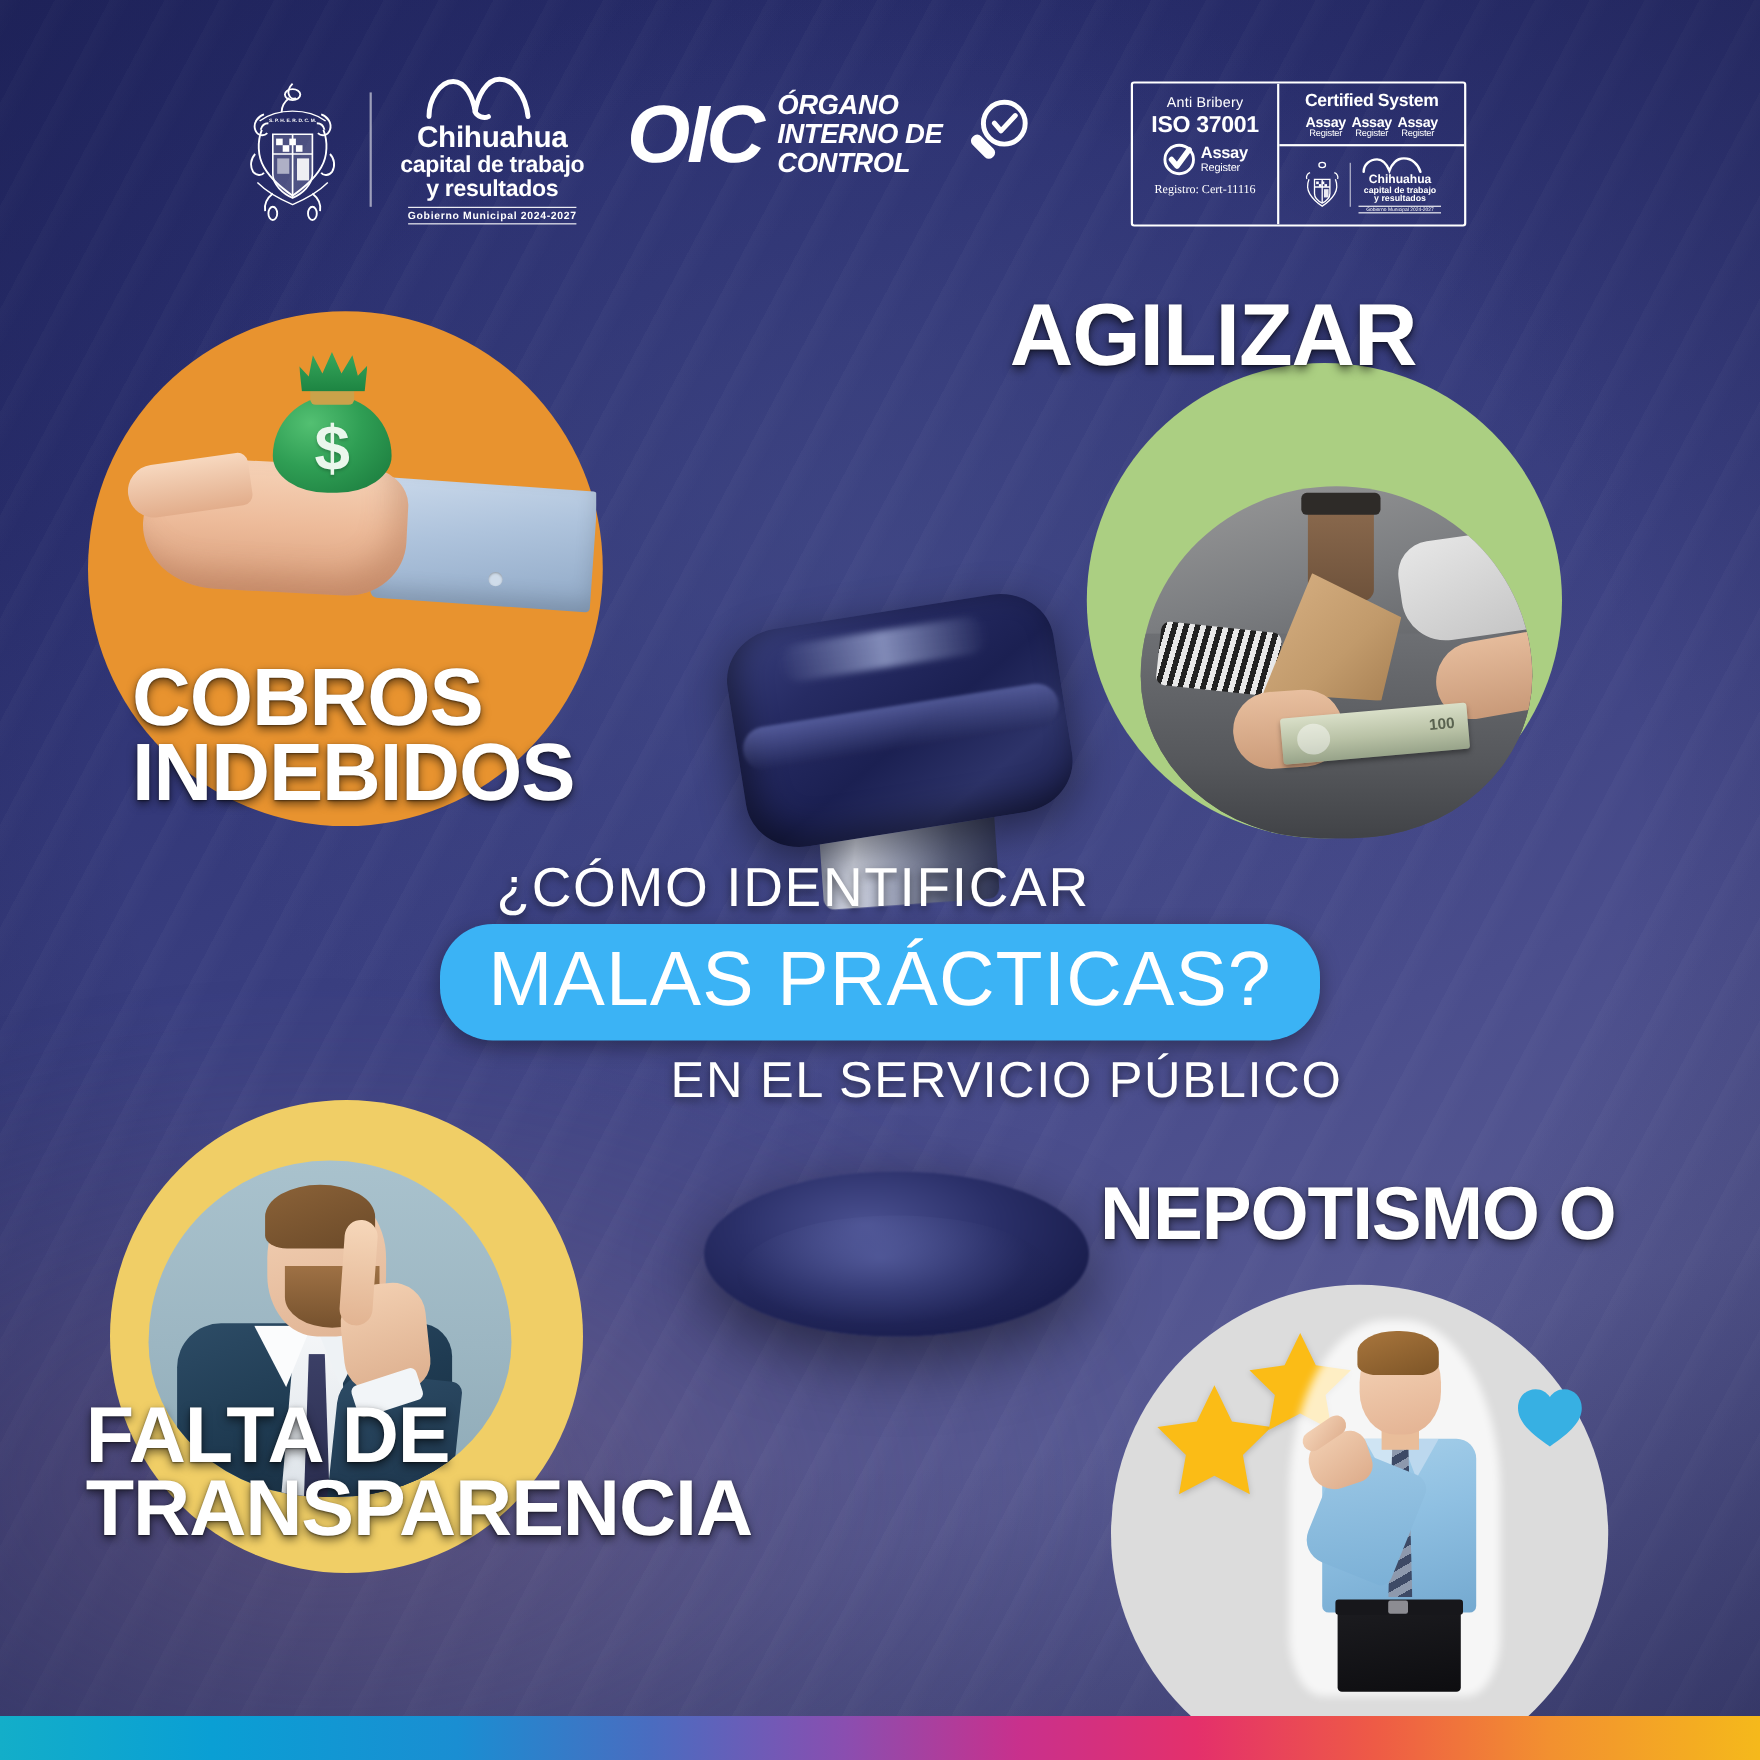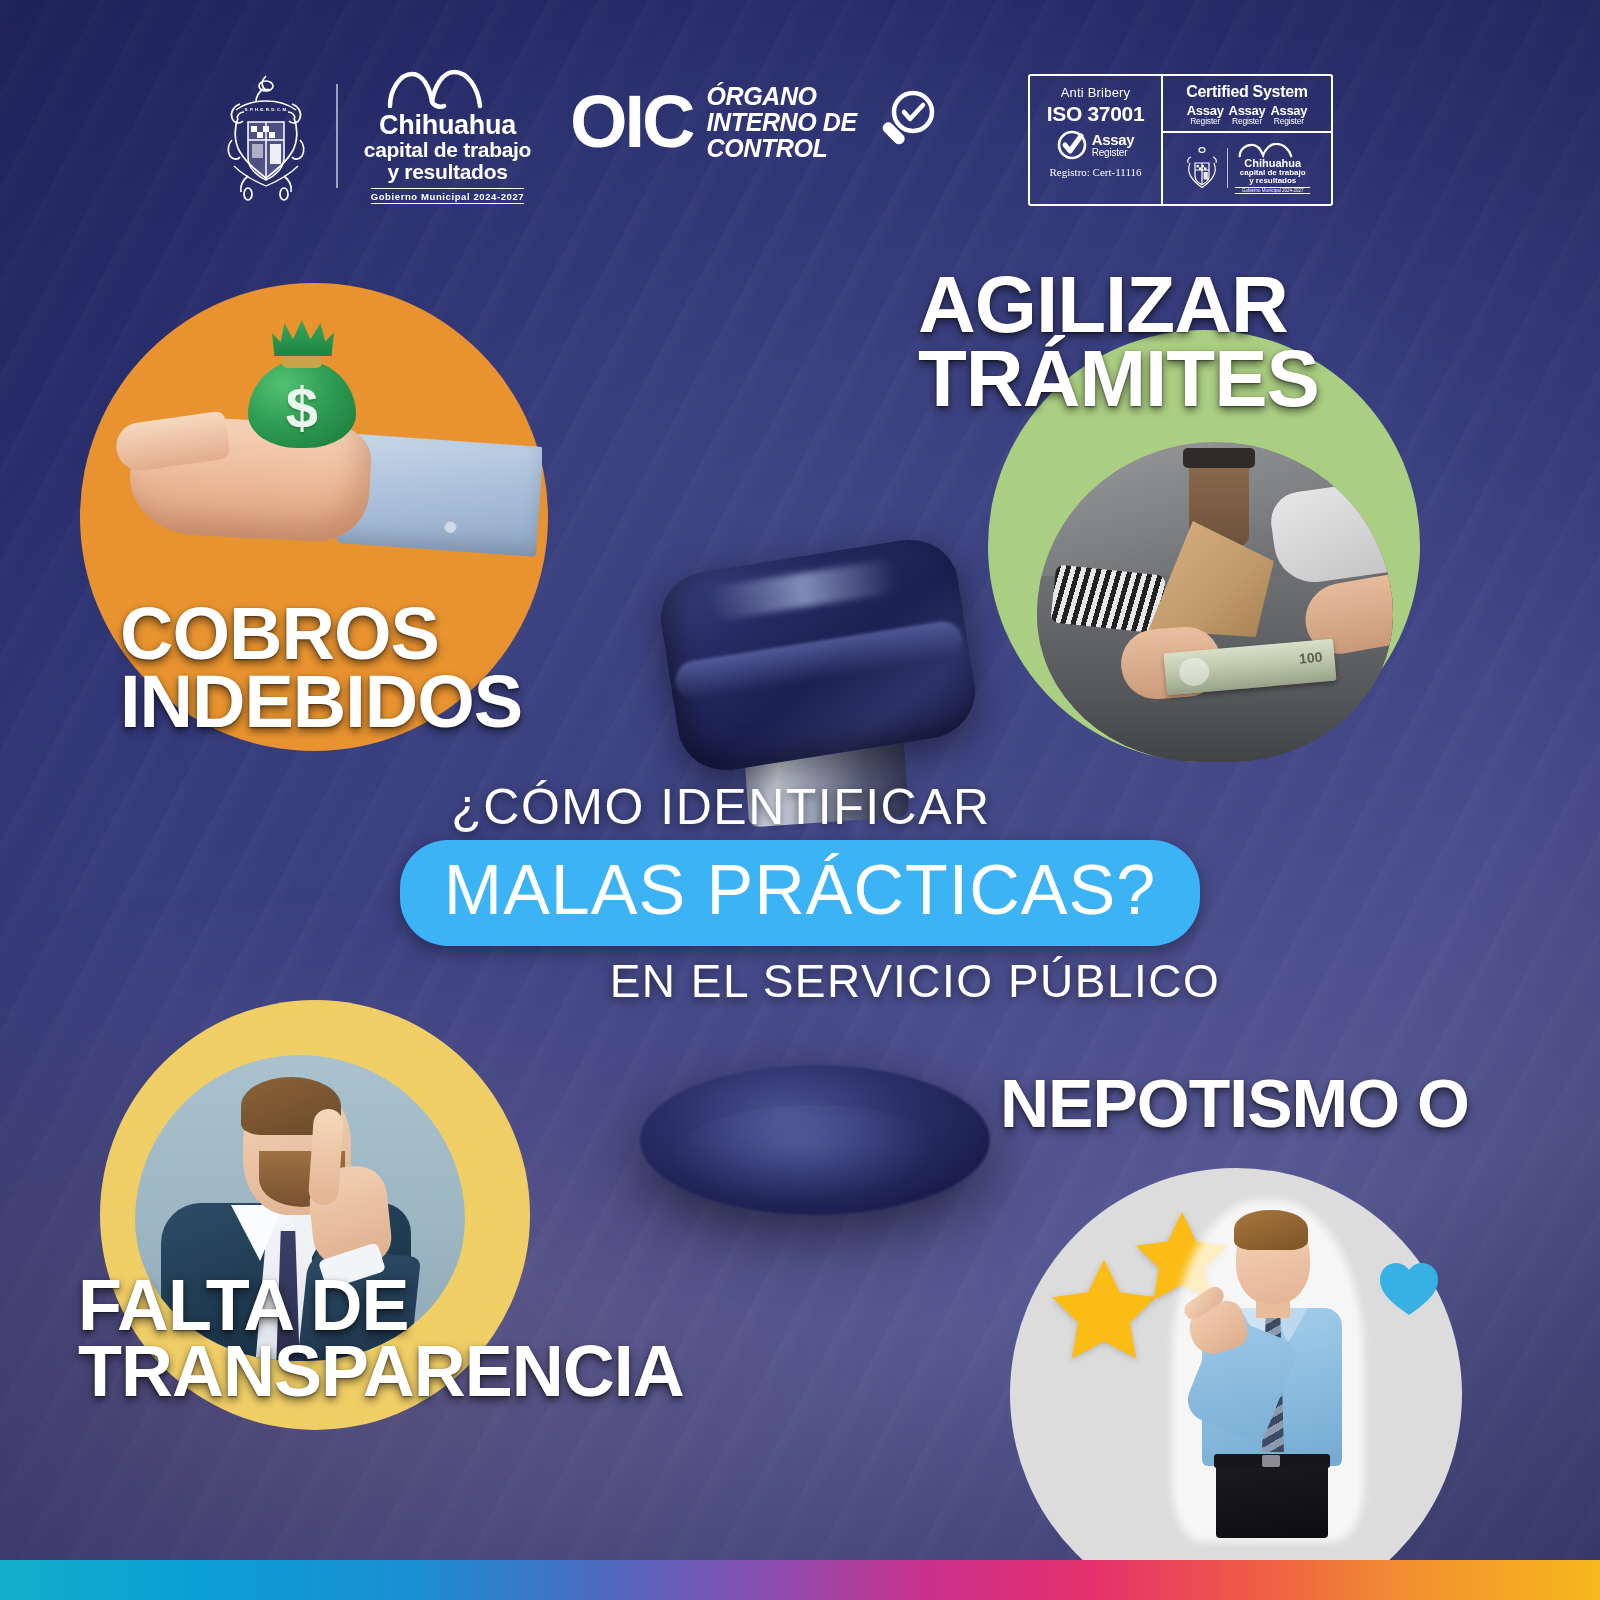--- a/index.html
+++ b/index.html
@@ -93,21 +93,21 @@
   .ch-1{ font-size:27px; font-weight:bold; line-height:1.0; letter-spacing:-.3px; }
   .ch-2{ font-size:21px; font-weight:bold; line-height:1.05; letter-spacing:-.3px; }
   .ch-3{ font-size:21px; font-weight:bold; line-height:1.05; letter-spacing:-.3px; }
   .ch-gob{
     margin-top:5px; font-size:9.5px; letter-spacing:.6px; font-weight:bold;
     border-top:1.6px solid #fff; border-bottom:1.6px solid #fff;
     padding:1.5px 0; display:inline-block;
   }
 
   .oic{ position:absolute; left:570px; top:22px; display:flex; align-items:center; gap:14px; }
-  .oic-abbr{ color:#fff; font-size:74px; font-weight:bold; letter-spacing:-3px; line-height:.95; }
+  .oic-abbr{ color:#fff; font-size:74px; font-weight:bold; font-style:italic; letter-spacing:-3px; line-height:.95; }
   .oic-words{ color:#fff; font-size:25px; font-weight:bold; font-style:italic; line-height:1.03; letter-spacing:-.4px; }
   .oic-glass{ width:62px; height:70px; margin-left:4px; }
   .oic-glass svg{ width:100%; height:100%; }
 
   .cert{
     position:absolute; left:1028px; top:12px; width:305px; height:132px;
     border:2px solid #fff; border-radius:3px; display:flex; overflow:hidden;
   }
   .cert-l{ width:133px; border-right:2px solid #fff; padding:9px 4px 4px; text-align:center; color:#fff; }
   .cert-anti{ font-size:13px; font-weight:500; letter-spacing:.2px; }
@@ -526,21 +526,20 @@
   <div class="brib-sleeve"></div>
   <div class="brib-env"></div>
   <div class="brib-hand-l"></div>
   <div class="brib-cash">
     <div class="brib-cashface"></div>
     <div class="brib-cash100">100</div>
   </div>
 </div>
 <div class="label l-agilizar">
   <div>AGILIZAR</div>
-  <div>TRÁMITES</div>
 </div>
 
 <div class="title">
   <div class="t-top">¿CÓMO IDENTIFICAR</div>
   <div class="t-pill-wrap">
     <div class="t-pill">MALAS PRÁCTICAS?</div>
   </div>
   <div class="t-bot">EN EL SERVICIO PÚBLICO</div>
 </div>
 

